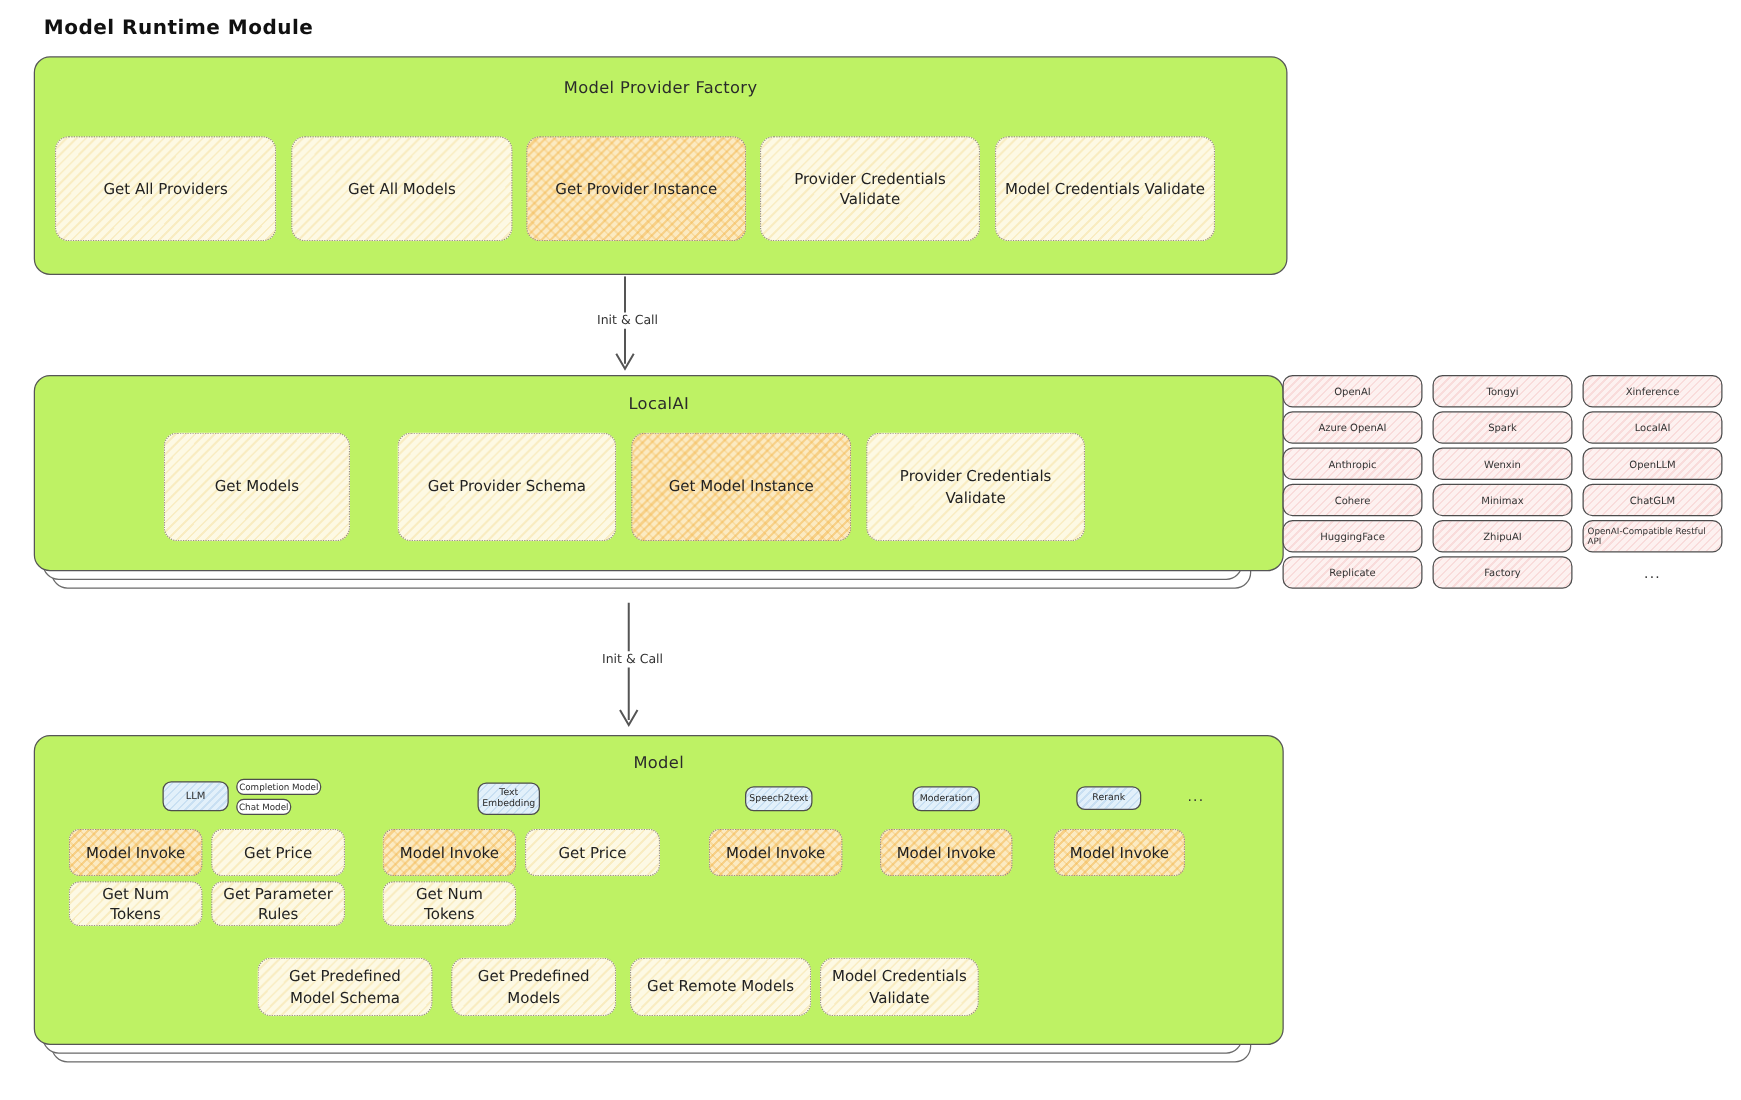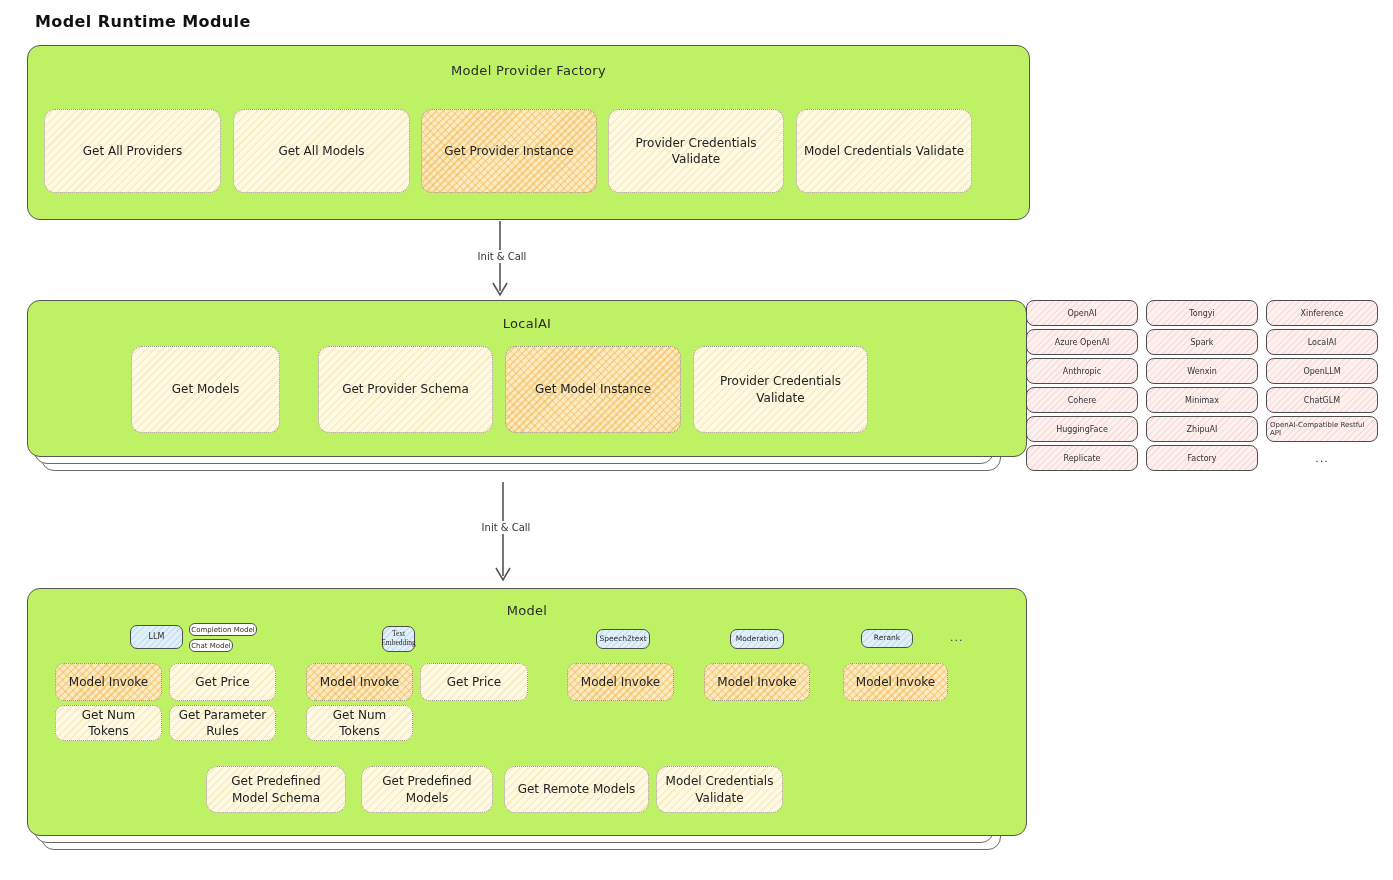--- a/index.html
+++ b/index.html
@@ -109,21 +109,21 @@
   <div class="arrow-label" style="left:460px;top:521px;width:86px;">Init &amp; Call</div>
 
   <div class="stack-layer" style="left:41px;top:602px;width:958px;height:246px;"></div>
   <div class="stack-layer" style="left:34px;top:595px;width:958px;height:246px;"></div>
   <div class="container" style="left:27px;top:588px;width:958px;height:246px;">
     <div class="container-title" style="top:14px;">Model</div>
 
     <div class="tag blue" style="left:102px;top:36px;width:53px;height:24px;font-size:8px;">LLM</div>
     <div class="tag white" style="left:161px;top:34px;width:68px;height:13px;text-align:center;">Completion Model</div>
     <div class="tag white" style="left:161px;top:50px;width:44px;height:13px;">Chat Model</div>
-    <div class="tag blue" style="left:354px;top:37px;width:33px;height:26px;font-family:Liberation Serif, serif;">Text Embedding</div>
+    <div class="tag blue" style="left:354px;top:37px;width:50px;height:26px;">Text Embedding</div>
     <div class="tag blue" style="left:568px;top:40px;width:54px;height:20px;">Speech2text</div>
     <div class="tag blue" style="left:702px;top:40px;width:54px;height:20px;">Moderation</div>
     <div class="tag blue" style="left:833px;top:40px;width:52px;height:19px;">Rerank</div>
     <div class="tags-ellipsis" style="left:922px;top:42px;">...</div>
 
     <div class="method highlight" style="left:27px;top:74px;width:107px;height:38px;border-radius:9px;">Model Invoke</div>
     <div class="method" style="left:141px;top:74px;width:107px;height:38px;border-radius:9px;">Get Price</div>
     <div class="method highlight" style="left:278px;top:74px;width:107px;height:38px;border-radius:9px;">Model Invoke</div>
     <div class="method" style="left:392px;top:74px;width:108px;height:38px;border-radius:9px;">Get Price</div>
     <div class="method highlight" style="left:539px;top:74px;width:107px;height:38px;border-radius:9px;">Model Invoke</div>

